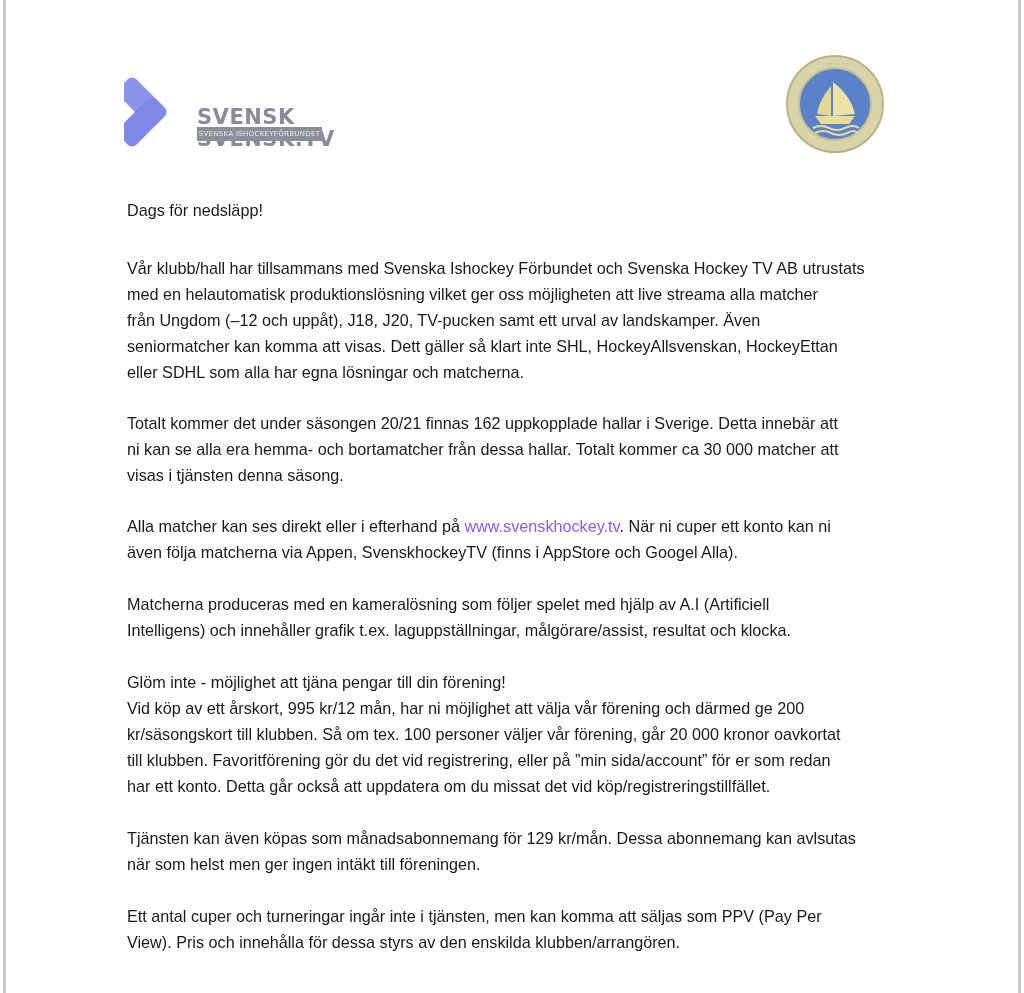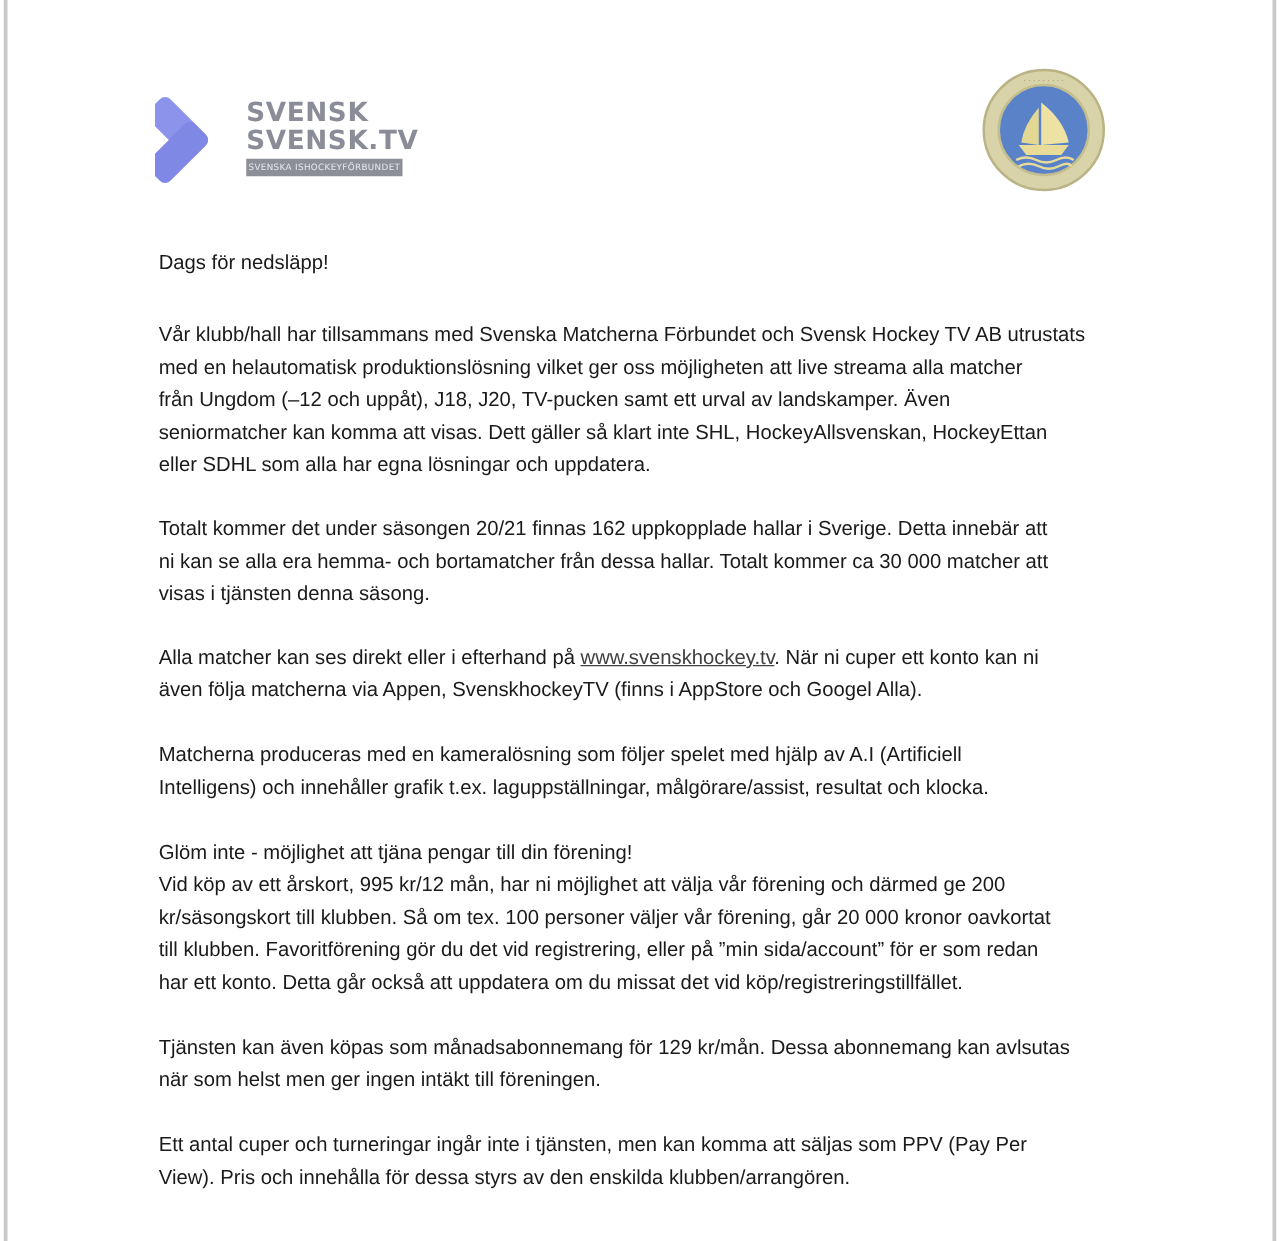--- a/index.html
+++ b/index.html
@@ -4,33 +4,33 @@
 <style>
   html, body { margin: 0; padding: 0; background: #ffffff; }
   body { width: 1024px; height: 993px; position: relative; overflow: hidden;
          font-family: "Liberation Sans", sans-serif; color: #1a1a1a; }
   .edge-left { position: absolute; left: 3px; top: 0; width: 3px; height: 993px; background: #c9c9c9; }
   .edge-right { position: absolute; left: 1018px; top: 0; width: 3px; height: 993px; background: #c9c9c9; }
 
   .logo-left { position: absolute; left: 124px; top: 74px; width: 210px; height: 80px; }
   .logo-mark { position: absolute; left: 0; top: 0; width: 62px; height: 76px; }
   .logo-word1, .logo-word2 { position: absolute; left: 73px; font-family: "DejaVu Sans", sans-serif;
-         font-weight: bold; color: #8a8c98; font-size: 21px; letter-spacing: 0.5px; line-height: 22px; }
+         font-weight: bold; color: #8a8c98; font-size: 21px; letter-spacing: 0.5px; line-height: 22px; margin-top: 27px; }
   .logo-word1 { top: 5px; }
   .logo-word2 { top: 27px; }
   .logo-tag { position: absolute; left: 73px; top: 53px; width: 125px; height: 14px; background: #8c8e98;
          color: #e8e8ee; font-size: 7px; line-height: 14px; text-align: center; letter-spacing: 0.3px;
          font-family: "DejaVu Sans", sans-serif; white-space: nowrap; overflow: hidden; }
 
   .logo-right { position: absolute; left: 785px; top: 54px; width: 100px; height: 100px; }
 
   .doc { position: absolute; left: 127px; top: 0; width: 800px; font-size: 16.2px; }
   .line { position: absolute; left: 0; white-space: nowrap; line-height: 20px; }
   .bold { font-weight: normal; }
-  a.link { color: #404040; text-decoration: underline; }
+  a.link { color: #8b5cf6; }
 </style>
 </head>
 <body>
 
 <div class="edge-left"></div>
 <div class="edge-right"></div>
 
 <div class="logo-left">
   <svg class="logo-mark" viewBox="0 0 62 76">
     <rect x="6" y="2" width="24" height="52" rx="6" transform="rotate(-45 18 28)" fill="#8b93ea"></rect>
@@ -49,25 +49,25 @@
   <path d="M46 32 L46 62 L32 60 Q34 46 46 32 Z" fill="#e3d794"></path>
   <path d="M28 74 Q36 70 44 74 T60 74 T74 74" stroke="#e8dc98" stroke-width="2" fill="none"></path>
   <path d="M30 79 Q38 75 46 79 T62 79 T72 79" stroke="#e8dc98" stroke-width="2" fill="none"></path>
   <text x="50" y="12" font-size="6" text-anchor="middle" fill="#8a8560" font-family="DejaVu Sans, sans-serif">· · · · · · · · ·</text>
 </svg>
 
 <div class="doc">
   <div class="line" style="top:200px">Dags för nedsläpp!</div>
 
   <div>
-    <div class="line" style="top:258px">Vår klubb/hall har tillsammans med Svenska Matcherna Förbundet och Svensk Hockey TV AB utrustats</div>
+    <div class="line" style="top:258px">Vår klubb/hall har tillsammans med Svenska Ishockey Förbundet och Svenska Hockey TV AB utrustats</div>
     <div class="line" style="top:284px">med en helautomatisk produktionslösning vilket ger oss möjligheten att live streama alla matcher</div>
     <div class="line" style="top:310px">från Ungdom (–12 och uppåt), J18, J20, TV-pucken samt ett urval av landskamper. Även</div>
     <div class="line" style="top:336px">seniormatcher kan komma att visas. Dett gäller så klart inte SHL, HockeyAllsvenskan, HockeyEttan</div>
-    <div class="line" style="top:362px">eller SDHL som alla har egna lösningar och uppdatera.</div>
+    <div class="line" style="top:362px">eller SDHL som alla har egna lösningar och matcherna.</div>
   </div>
 
   <div>
     <div class="line" style="top:413px">Totalt kommer det under säsongen 20/21 finnas 162 uppkopplade hallar i Sverige. Detta innebär att</div>
     <div class="line" style="top:439px">ni kan se alla era hemma- och bortamatcher från dessa hallar. Totalt kommer ca 30 000 matcher att</div>
     <div class="line" style="top:465px">visas i tjänsten denna säsong.</div>
   </div>
 
   <div>
     <div class="line" style="top:516px">

